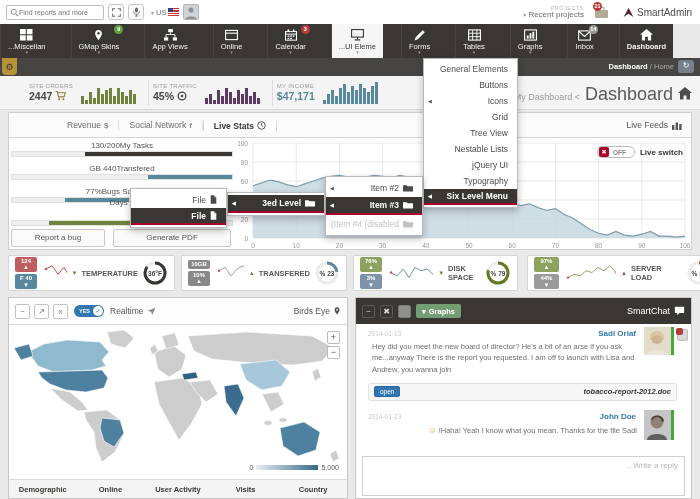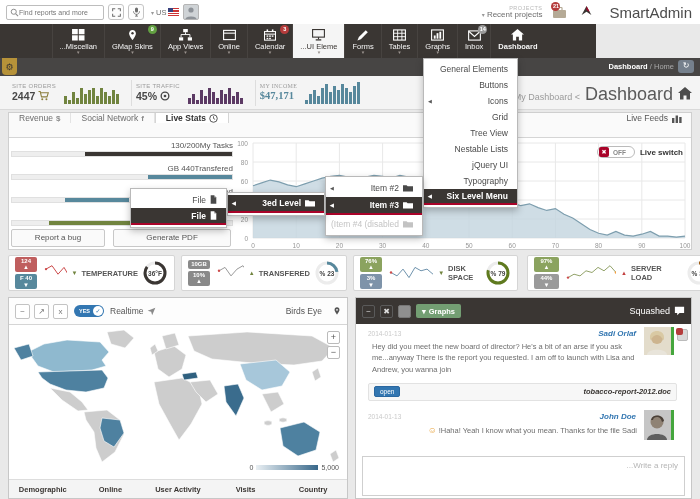--- a/index.html
+++ b/index.html
@@ -16,62 +16,62 @@
   .lang { display:flex; align-items:center; gap:2px; font-size:7.5px; color:#6d6d6d; margin-left:3px; }
   .usflag { width:11px; height:8px; display:inline-block; background:repeating-linear-gradient(#c33 0 1.2px,#fff 1.2px 2.4px); position:relative; }
   .usflag:before { content:""; position:absolute; left:0; top:0; width:5px; height:4px; background:#39427e; }
   .avatar-sm { width:16px; height:16px; border-radius:2px; background:#cfd3d6; border:1px solid #b5b5b5; overflow:hidden; }
   .projects { margin-left:auto; text-align:right; line-height:1.1; }
   .proj-label { font-size:5.5px; color:#b9b9b9; letter-spacing:.5px; }
   .proj-row { font-size:8px; color:#6d6d6d; }
   .caret-sm { font-size:6px; color:#9a9a9a; }
   .proj-icon { position:relative; width:16px; height:14px; margin:0 8px 0 6px; }
   .pbadge { position:absolute; right:8px; top:-3px; background:#b53c3c; color:#fff; font-size:5.5px; border-radius:50%; width:9px; height:9px; line-height:9px; text-align:center; font-weight:bold; }
-  .brand { display:flex; gap:16px; font-size:15px; color:#4c4c4c; padding-right:2px; }
+  .brand { display:flex; align-items:center; gap:2px; font-size:10px; color:#4c4c4c; padding-right:2px; }
 
   
-  #navbar { position:absolute; left:0; top:24px; width:596px; height:34px; background:#3a3633; display:flex; justify-content:center; }
+  #navbar { position:absolute; left:0; top:24px; width:673px; height:34px; background:#3a3633; display:flex; justify-content:space-between; }
   .nav-item { position:relative; height:34px; padding:3px 7px 0; display:flex; flex-direction:column; align-items:center; color:#f5f5f5; cursor:pointer; border-left:1px solid #474340; }
   .nav-item .nav-ico { height:13px; color:#fdfdfd; }
   .nav-label { font-size:7.5px; margin-top:2px; white-space:nowrap; }
   .nav-caret { font-size:4.5px; color:#9a938e; line-height:4px; }
   .nav-item.active { background:#f5f5f5; color:#3a3633; }
   .nav-item.active .nav-ico { color:#3a3633; }
   .nav-item.current .nav-label { font-weight:bold; }
   .nav-badge { position:absolute; top:1px; right:3px; min-width:9px; height:9px; border-radius:50%; color:#fff; font-size:5.5px; line-height:9px; text-align:center; padding:0 1px; font-weight:bold; }
 
   
   #ribbon { position:absolute; left:0; top:58px; width:700px; height:18px; background:#474544; }
   .gear-tab { position:absolute; left:2px; top:0; width:15px; height:17px; background:#b69239; border-radius:0 0 4px 4px; display:flex; align-items:center; justify-content:center; color:#3a3633; font-size:9px; }
   .breadcrumb { position:absolute; right:26px; top:4px; font-size:7.5px; color:#aaa; }
   .breadcrumb b { color:#fff; font-weight:bold; }
   .refresh-btn { position:absolute; right:6px; top:2px; width:16px; height:13px; background:#75808c; border-radius:3px; color:#fff; font-size:8px; line-height:12px; text-align:center; }
 
   
-  #statsbar { position:absolute; left:0; top:76px; width:700px; height:34px; background:#f4f4f4; border-bottom:1px solid #d9d9d9; display:flex; align-items:center; padding:0 8px; }
+  #statsbar { position:absolute; left:0; top:76px; width:700px; height:34px; background:#f4f4f4; border-bottom:1px solid #d9d9d9; display:flex; align-items:center; padding:0 25px; }
   .stat { display:flex; align-items:center; gap:8px; padding:0 12px 0 4px; border-right:1px solid #ddd; height:26px; }
-  .stat:last-of-type { border-right:none;font-family:Liberation Serif, serif; }
+  .stat:last-of-type { border-right:none; }
   .stat-txt { line-height:1.2; }
   .stat-label { font-size:6px; color:#9b9b9b; letter-spacing:.3px; }
   .stat-value { font-size:10.5px; font-weight:bold; color:#474747; display:flex; align-items:center; gap:3px; }
   .sparkbars { display:flex; align-items:flex-end; gap:1px; height:22px; }
   .sparkbars i { display:block; width:3px; }
   #page-title { position:absolute; right:8px; top:84px; display:flex; align-items:baseline; gap:5px; }
   .title-prefix { font-size:9px; color:#9b9b9b; }
   .title-main { font-size:18px; color:#5a5a5a; font-weight:normal; }
 
   
   #main-panel { position:absolute; left:8px; top:112px; width:684px; height:138px; background:#fff; border:1px solid #cfcfcf; }
-  #tabrow { height:25px; background:#fafafa; border-bottom:1px solid #d5d5d5; display:flex; align-items:flex-start; }
+  #tabrow { height:25px; background:#fafafa; border-bottom:1px solid #d5d5d5; display:flex; align-items:center;padding-left:48px; }
   .tab { padding:0 10px; display:flex; align-items:center; gap:3px; font-size:8.5px; color:#6b6b6b; border-right:1px solid #e3e3e3; cursor:pointer; }
   .tab.active { background:#fff; font-weight:bold; color:#333; margin-bottom:-1px; border-right:1px solid #d5d5d5; border-left:1px solid #d5d5d5; }
   .tab .dollar,.tab .fb { color:#8b8b8b; font-weight:bold; font-size:8px; }
   #livefeeds { margin-left:auto; display:flex; align-items:center; gap:4px; font-size:8.5px; color:#555; padding-right:9px; }
   #panel-body { position:relative; height:112px; }
-  .prow { position:absolute; left:2px; width:222px; display:flex; justify-content:flex-end; font-size:8px; color:#555; }
+  .prow { position:absolute; left:2px; width:222px; display:flex; justify-content:center; font-size:8px; color:#555; }
   .pbar { position:absolute; left:2px; width:222px; height:6px; background:#eee; border:1px solid #e0e0e0; }
   .prog-fill { position:absolute; top:0; height:100%; }
   .lbtn { position:absolute; height:18px; background:#fafafa; border:1px solid #c8c8c8; border-radius:2px; font-size:8px; color:#555; text-align:center; line-height:16px; cursor:pointer; }
   #flot { position:absolute; left:225px; top:0; }
   #live-switch { position:absolute; right:56px; top:8px; width:38px; height:12px; border:1px solid #bbb; border-radius:7px; background:#fff; display:flex; align-items:center; }
   #live-switch .offbox { width:10px; height:10px; background:#a90329; color:#fff; border-radius:2px; font-size:6px; line-height:10px; text-align:center; margin-left:1px; }
   #live-switch .offtxt { font-size:6.5px; color:#888; margin-left:4px; font-weight:bold; }
   #live-switch-label { position:absolute; right:8px; top:10px; font-size:8px; font-weight:bold; color:#333; }
 
   
@@ -104,37 +104,37 @@
 
   
   .bpanel { position:absolute; top:297px; background:#fff; border:1px solid #c7c7c7; height:202px; }
   #map-panel { left:8px; width:340px; }
   #map-head { height:27px; background:#fdfdfd; border-bottom:1px solid #d5d5d5; display:flex; align-items:center; padding:0 6px; gap:4px; }
   .wbtn { width:15px; height:15px; border:1px solid #c3c3c3; border-radius:2px; background:#fff; color:#777; font-size:8px; display:flex; align-items:center; justify-content:center; cursor:pointer; }
   .toggle-yes { position:relative; width:30px; height:12px; background:#3276b1; border-radius:7px; margin:0 2px; }
   .toggle-yes .yes { position:absolute; left:5px; top:3px; font-size:5.5px; font-weight:bold; color:#fff; }
   .toggle-yes .knob { position:absolute; right:1px; top:1px; width:10px; height:10px; background:#fff; border-radius:50%; color:#3276b1; font-size:6px; line-height:10px; text-align:center; }
   .rt-label { font-size:8.5px; color:#555; display:flex; align-items:center; gap:3px; }
-  #map-title { margin-left:auto; font-size:8.5px; color:#555; display:flex; align-items:center; gap:11px; }
+  #map-title { margin-left:auto; font-size:8.5px; color:#555; display:flex; align-items:center; gap:3px; }
   #worldmap { position:absolute; left:3px; top:30px; }
   .mapzoom { position:absolute; right:7px; width:13px; height:13px; border:1px solid #bbb; border-radius:2px; background:#fff; color:#555; font-size:9px; line-height:11px; text-align:center; cursor:pointer; }
   #map-legend { position:absolute; right:8px; top:166px; display:flex; align-items:center; gap:3px; font-size:7px; color:#555; }
   .grad { width:62px; height:5px; background:linear-gradient(to right,#e9eff3,#38688a); }
   #map-foot { position:absolute; left:0; bottom:0; width:100%; height:19px; background:#f4f4f4; border-top:1px solid #ddd; display:flex; align-items:center; }
   #map-foot span { flex:1; text-align:center; font-size:7.5px; font-weight:bold; color:#3a3633; }
 
   #chat-panel { left:355px; width:337px; }
   #chat-head { height:26px; background:#3a3633; display:flex; align-items:center; padding:0 6px; gap:5px; }
   .cbtn { width:13px; height:13px; border:1px solid #5a5a5a; background:transparent; color:#ddd; font-size:8px; display:flex; align-items:center; justify-content:center; border-radius:2px; cursor:pointer; }
   .cbtn.grey { background:#8f8f8f; border-color:#777; }
   #status-btn { height:14px; padding:0 6px; background:#739e73; border-radius:2px; color:#fff; font-size:7.5px; font-weight:bold; display:flex; align-items:center; gap:3px; cursor:pointer; }
   #chat-title { margin-left:auto; color:#fff; font-size:9px; display:flex; align-items:center; gap:4px; }
   .msg { position:relative; }
   .msg-date { position:absolute; left:12px; top:6px; font-size:6.5px; color:#c9c9c9; }
-  .msg-name { position:absolute; right:55px; top:5px; font-size:8px; font-weight:bold; color:#3276b1;font-style:italic; }
+  .msg-name { position:absolute; right:55px; top:5px; font-size:8px; font-weight:bold; color:#3276b1; }
   .msg-avatar { position:absolute; right:17px; top:3px; width:30px; height:28px; border-right:3px solid #45a63d; background:#ddd6c8; overflow:hidden; }
   .msg-avatar.m2 { background:#cfcfcf; height:30px; }
   .device-ic { position:absolute; right:3px; top:5px; width:11px; height:12px; background:#d9d9d9; border-radius:2px; border:1px solid #bbb; }
   .device-ic:before { content:""; position:absolute; left:-2px; top:-2px; width:7px; height:7px; background:#b53c3c; border-radius:2px; }
   .msg-text { padding:17px 54px 4px 16px; font-size:7.5px; color:#6e6e6e; line-height:1.5; }
   .msg-text.right { text-align:right; padding-right:54px; padding-left:60px; }
   .emoji { color:#e8a33d; font-size:8.5px; }
   .attach { margin:4px 14px 0 12px; height:18px; background:#f7f7f7; border:1px solid #e2e2e2; border-radius:2px; display:flex; align-items:center; padding:0 5px; gap:3px; }
   .abtn { height:11px; padding:0 5px; font-size:6.5px; border-radius:2px; line-height:10px; cursor:pointer; }
   .abtn.save { background:#739e73; color:#fff; border:1px solid #659465; }
@@ -735,21 +735,21 @@
       <span class="cbtn">−</span>
       <span class="cbtn">
           <span>✖</span>
         </span>
       <span class="cbtn grey"></span>
       <span id="status-btn">
           <span>▾</span>
           <span>Graphs</span>
         </span>
       <span id="chat-title">
-          <span>Squashed</span>
+          <span>SmartChat</span>
         <svg width="11" height="10" viewBox="0 0 14 13" fill="#fff">
             <path d="M1 1h12v8H7l-3 3V9H1z"></path>
           </svg>
       </span>
     </div>
     <div class="msg">
       <span class="msg-date">2014-01-13</span>
       <span class="msg-name">Sadi Orlaf</span>
       <span class="msg-avatar"><svg width="27" height="28" viewBox="0 0 27 28">
             <rect width="27" height="28" fill="#e3dccb"></rect>

